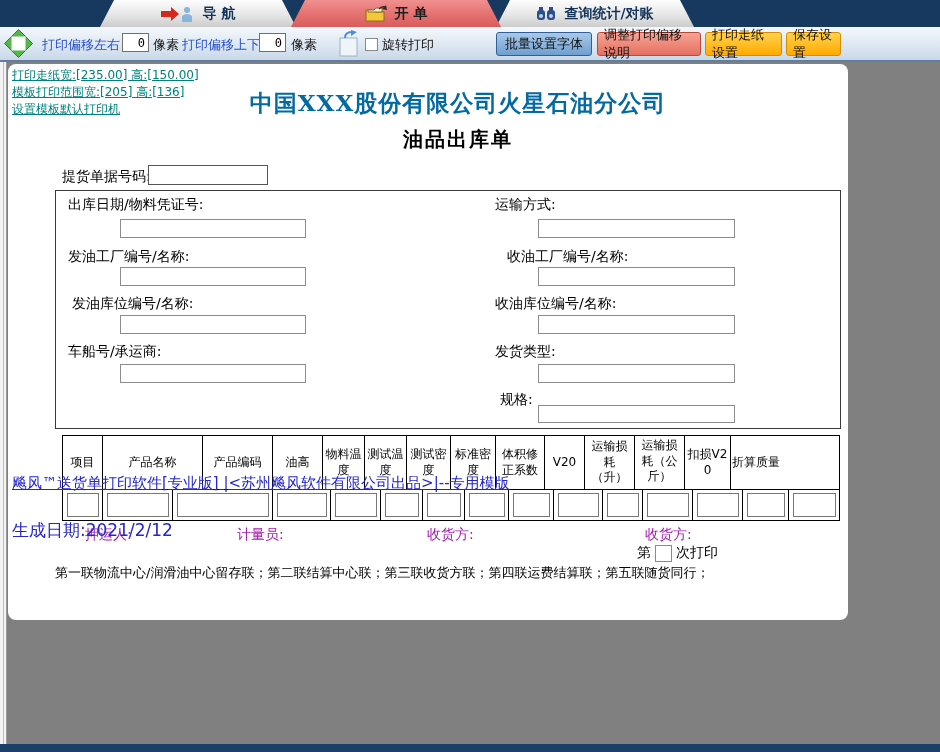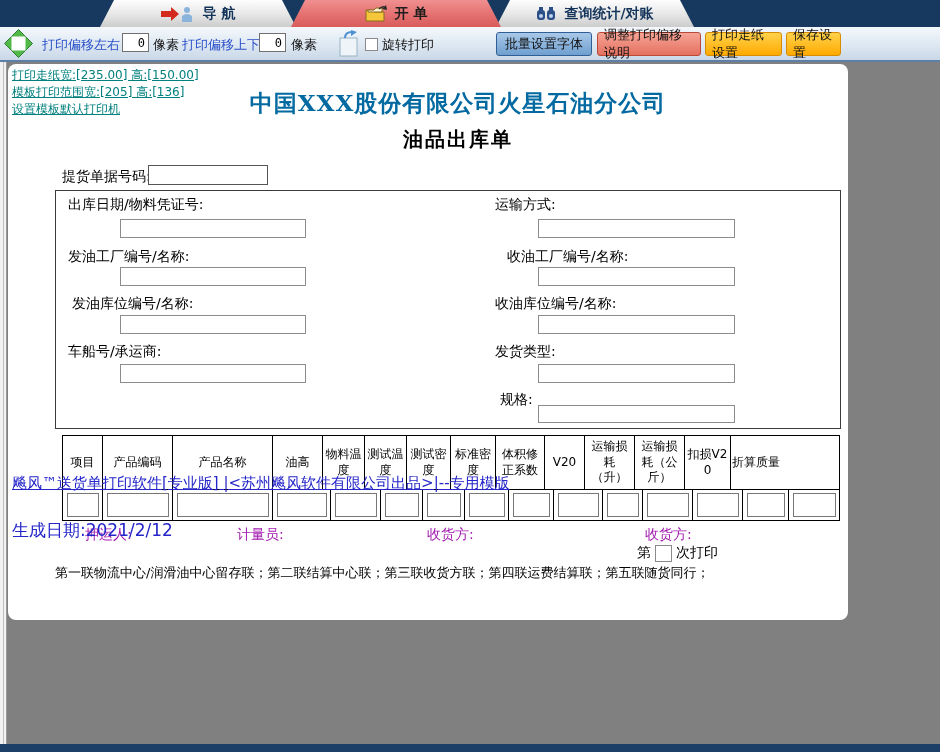--- a/index.html
+++ b/index.html
@@ -169,31 +169,31 @@
     <span class="f-label" style="left:487px; top:231px;">收油库位编号/名称:</span>
     <div class="f-box" style="left:530px; top:251px; width:197px; height:19px;"></div>
     <span class="f-label" style="left:487px; top:279px;">发货类型:</span>
     <div class="f-box" style="left:530px; top:300px; width:197px; height:19px;"></div>
     <span class="f-label" style="left:492px; top:327px;">规格:</span>
     <div class="f-box" style="left:530px; top:341px; width:197px; height:18px;"></div>
 
     <div class="otable">
       <div class="trow" id="thead">
           <div class="thead-cell" style="width: 40px;">项目</div>
+          <div class="thead-cell" style="width: 100px;">产品名称</div>
           <div class="thead-cell" style="width: 70px;">产品编码</div>
-          <div class="thead-cell" style="width: 100px;">产品名称</div>
           <div class="thead-cell" style="width: 50px;">油高</div>
           <div class="thead-cell" style="width: 42px;">物料温度</div>
           <div class="thead-cell" style="width: 42px;">测试温度</div>
           <div class="thead-cell" style="width: 44px;">测试密度</div>
           <div class="thead-cell" style="width: 45px; font-family: Liberation Serif, serif;">标准密度</div>
           <div class="thead-cell" style="width: 49px;">体积修正系数</div>
           <div class="thead-cell" style="width: 40px;">V20</div>
           <div class="thead-cell" style="width: 50px;">运输损耗（升）</div>
-          <div class="thead-cell" style="width: 50px;">运输损耗（公斤）</div>
+          <div class="thead-cell" style="width: 50px; font-family: Liberation Mono, monospace;">运输损耗（公斤）</div>
           <div class="thead-cell" style="width: 46px;">扣损V20</div>
           <div class="thead-cell" style="width: 50px;">折算质量</div>
         </div>
       <div class="trow" id="tbody">
           <div class="tbody-cell" style="width: 40px;">
             <div class="cell-input"></div>
           </div>
           <div class="tbody-cell" style="width: 70px;">
             <div class="cell-input"></div>
           </div>

